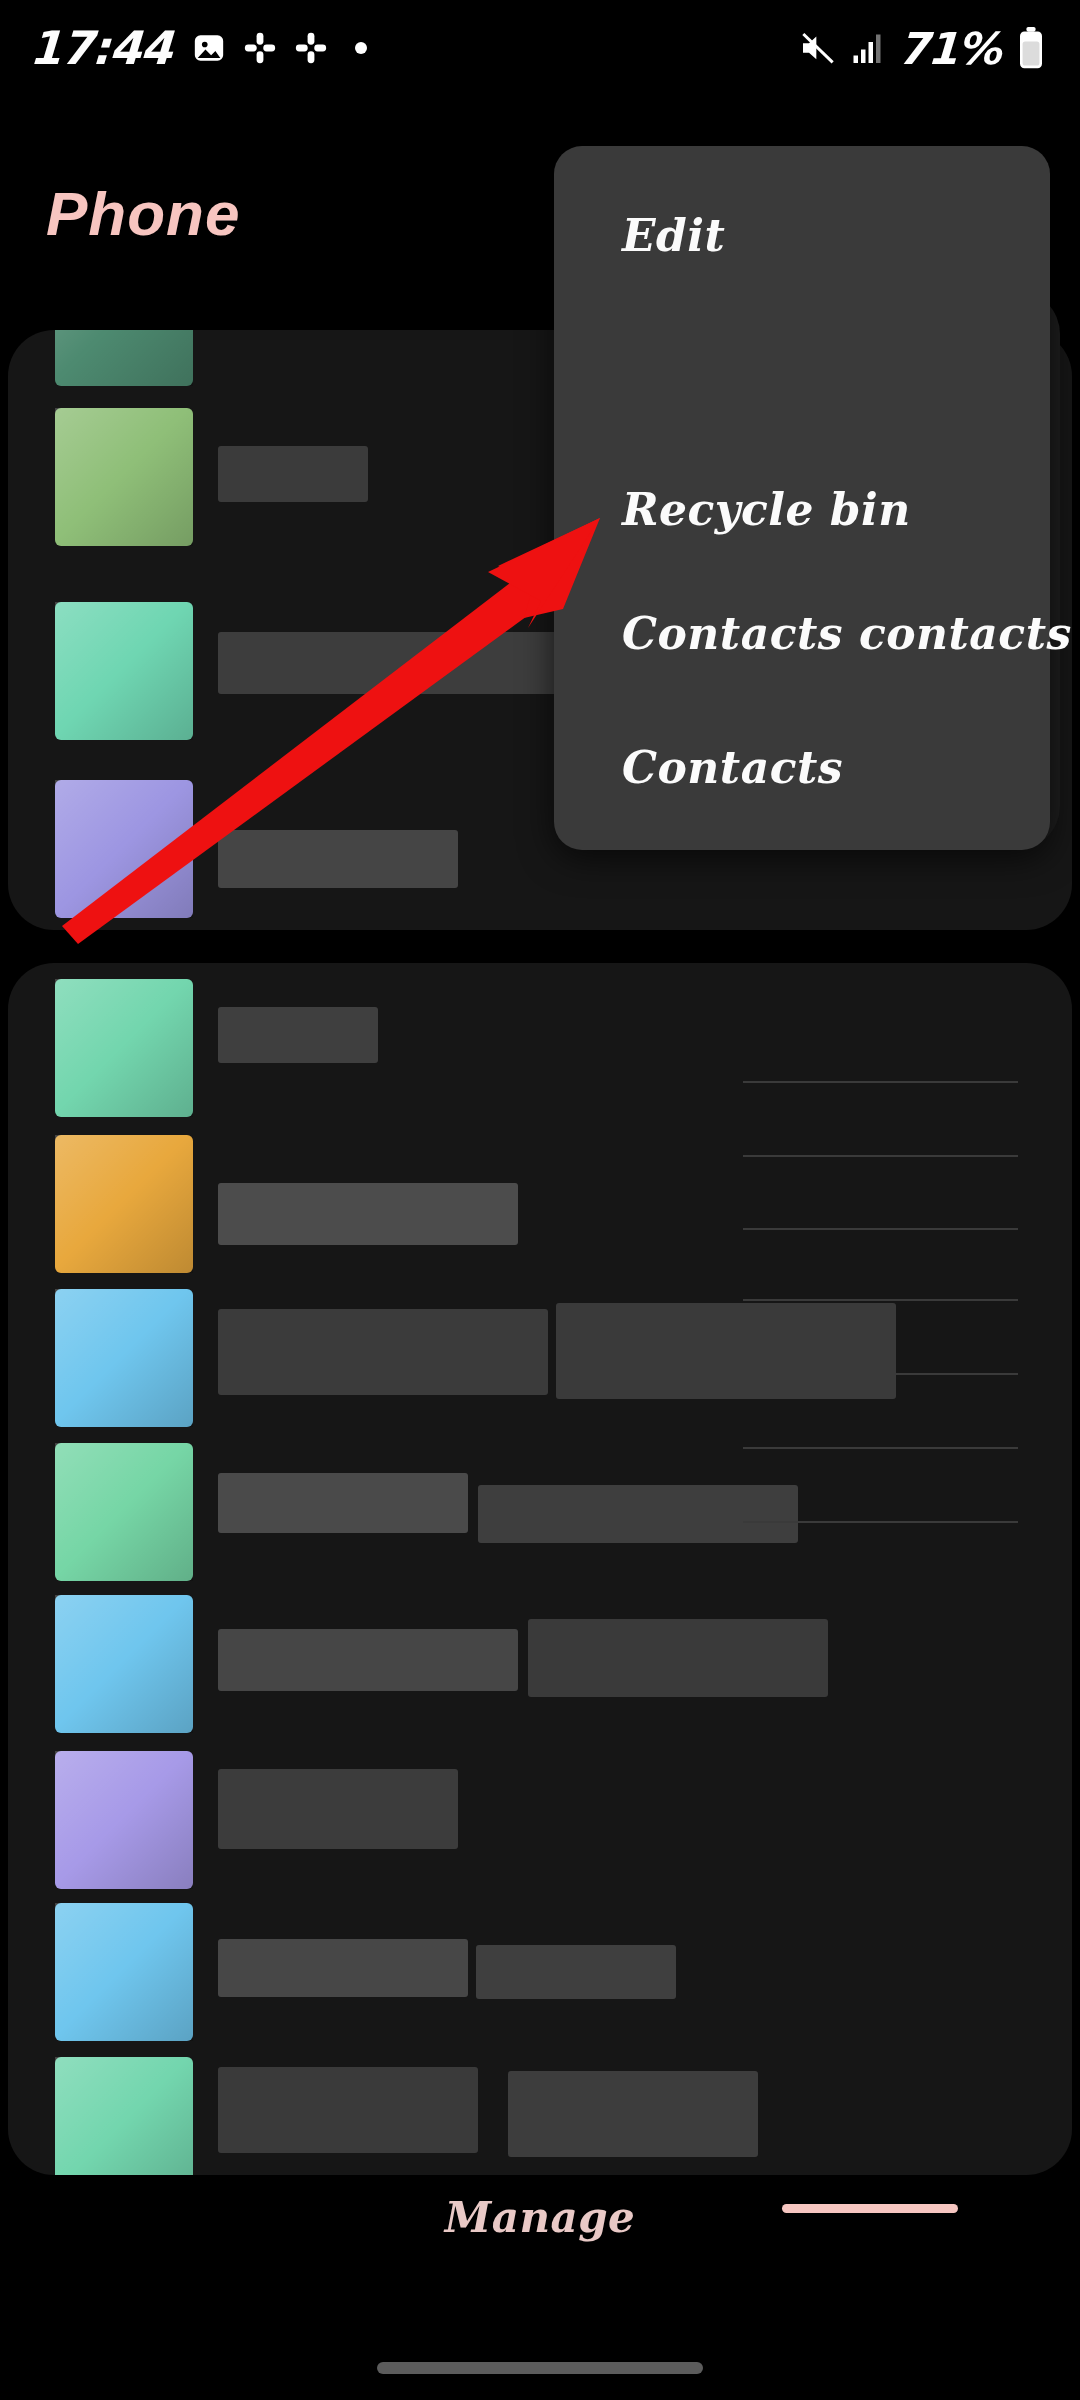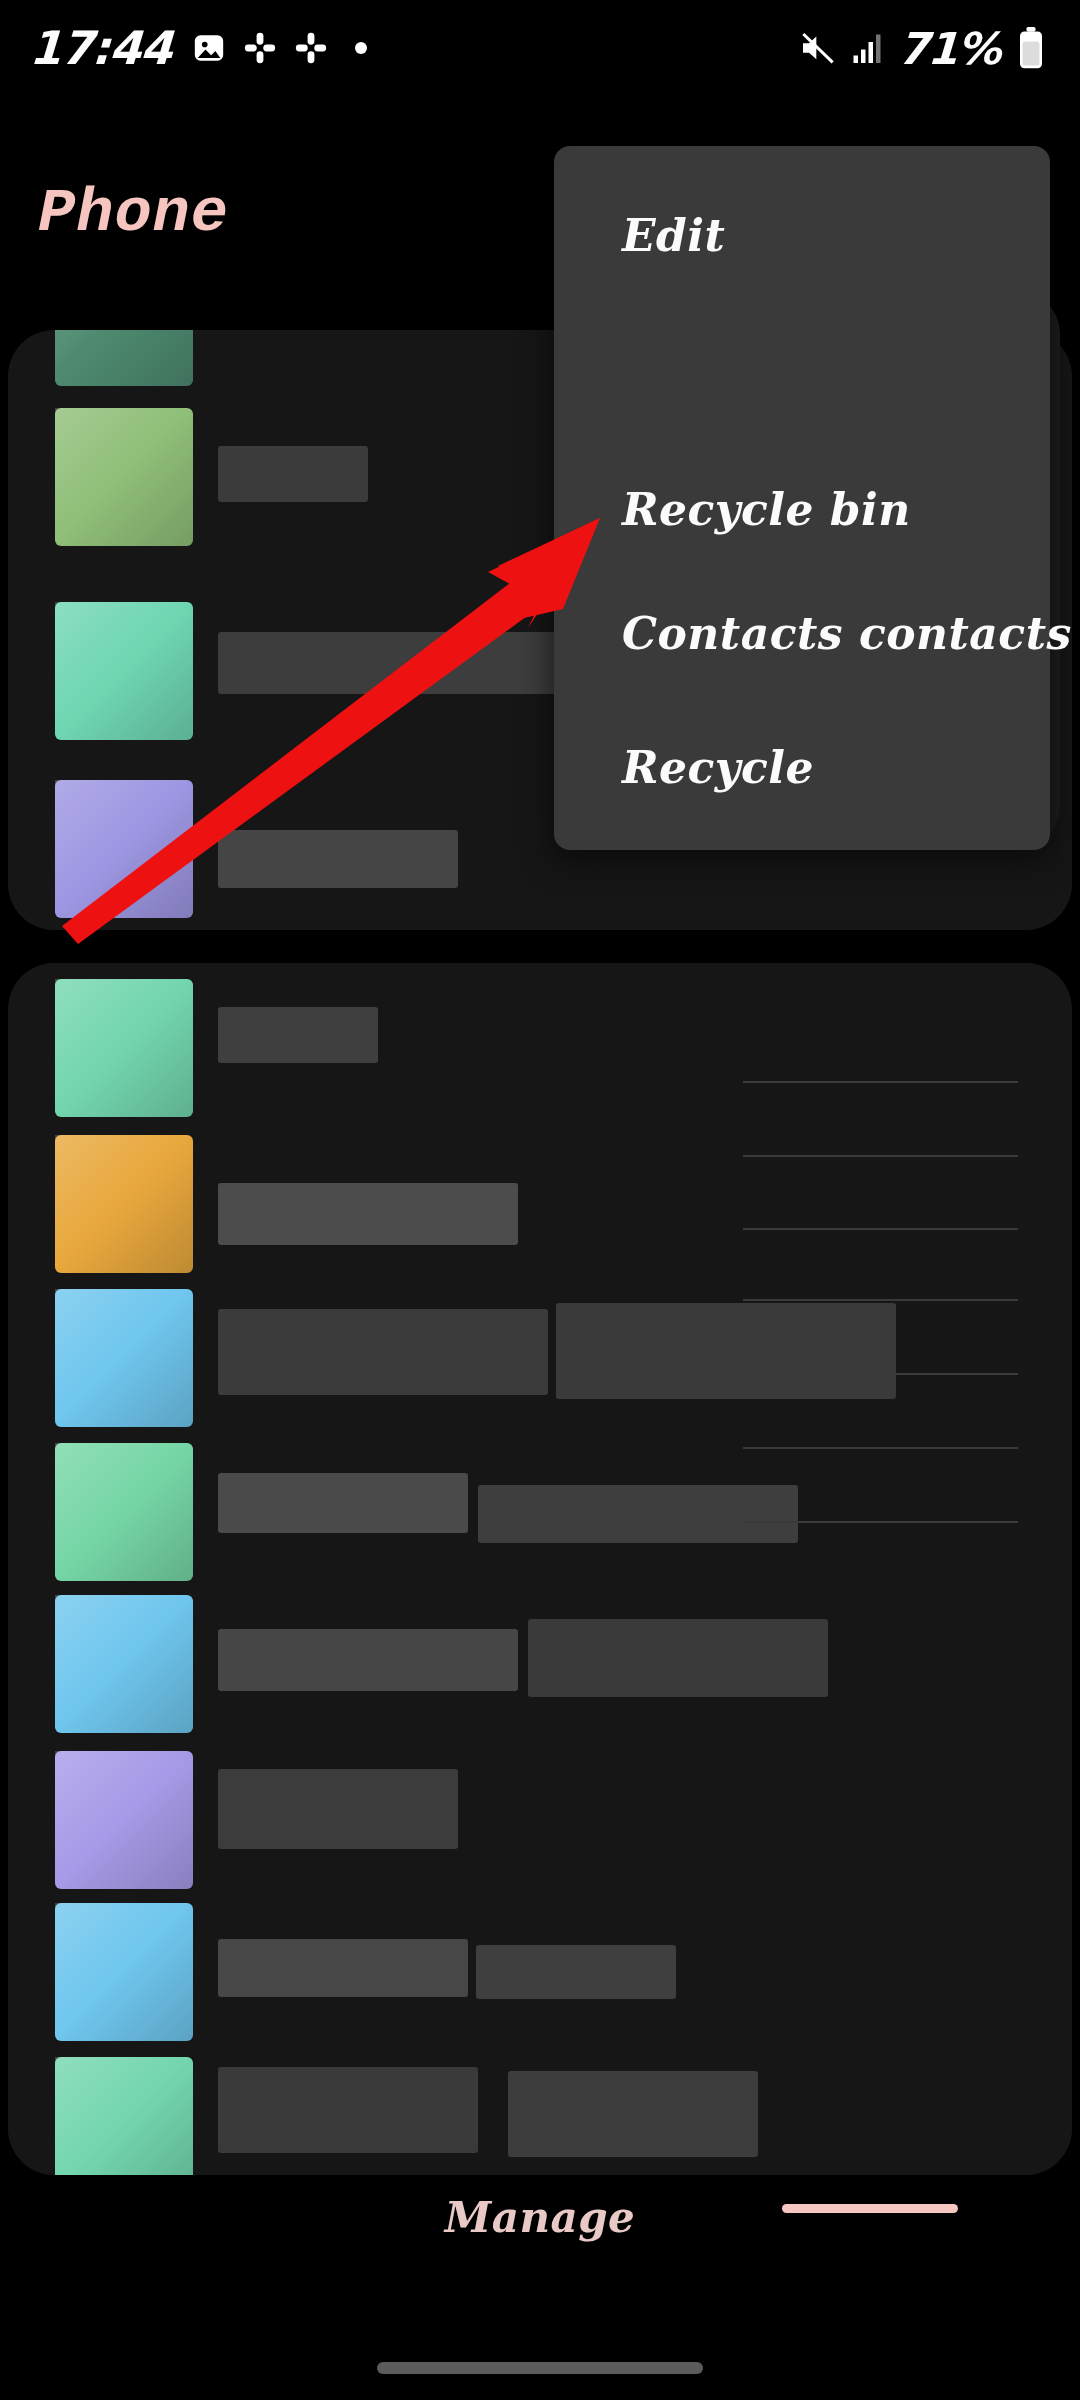--- a/index.html
+++ b/index.html
@@ -51,26 +51,26 @@
     width: 12px; height: 12px;
     border-radius: 50%;
     background: #fff;
     display: inline-block;
     margin-left: 10px;
   }
 
   
   #page-title {
     position: absolute;
-    left: 38px; top: 178px;
+    left: 46px; top: 178px;
     color: #f7c5c0;
     font-size: 62px;
     font-style: italic;
     font-weight: 700;
-    font-family: Liberation Mono, monospace;
+    font-family: Liberation Sans, sans-serif;
     letter-spacing: 1px;
     z-index: 3;
   }
 
   
   .list-card {
     position: absolute;
     left: 8px;
     width: 1064px;
     background: #161616;
@@ -114,21 +114,21 @@
     width: 475px; height: 560px;
     background: #1e1e1e;
     border-radius: 44px;
     z-index: 6;
   }
   #popup-menu {
     position: absolute;
     left: 554px; top: 146px;
     width: 496px; height: 704px;
     background: #3a3a3a;
-    border-radius: 16px;
+    border-radius: 28px;
     z-index: 7;
     box-shadow: 0 8px 34px rgba(0,0,0,.65);
   }
   .menu-item {
     position: absolute;
     left: 68px;
     color: #fbfbfb;
     font-size: 44px;
     font-style: italic;
     font-weight: 700;
@@ -319,21 +319,21 @@
   <div class="divider" style="top:484px"></div>
   <div class="divider" style="top:558px"></div>
 </div>
 
 <div id="menu-shadow-card"></div>
 
 <div id="popup-menu">
   <div class="menu-item" style="top:64px">Edit</div>
   <div class="menu-item" style="top:338px">Recycle bin</div>
   <div class="menu-item" style="top:462px">Contacts contacts</div>
-  <div class="menu-item" style="top:596px">Recycle</div>
+  <div class="menu-item" style="top:596px">Contacts</div>
 </div>
 
 <svg id="red-arrow" viewBox="0 0 1080 2400">
   <g fill="#ee1111">
     <polygon points="62,926 540,560 560,592 78,944"></polygon>
     <polygon points="600,518 498,566 533,586 524,618 563,609"></polygon>
     <polygon points="600,518 488,572 541,601 528,628"></polygon>
   </g>
 </svg>
 

